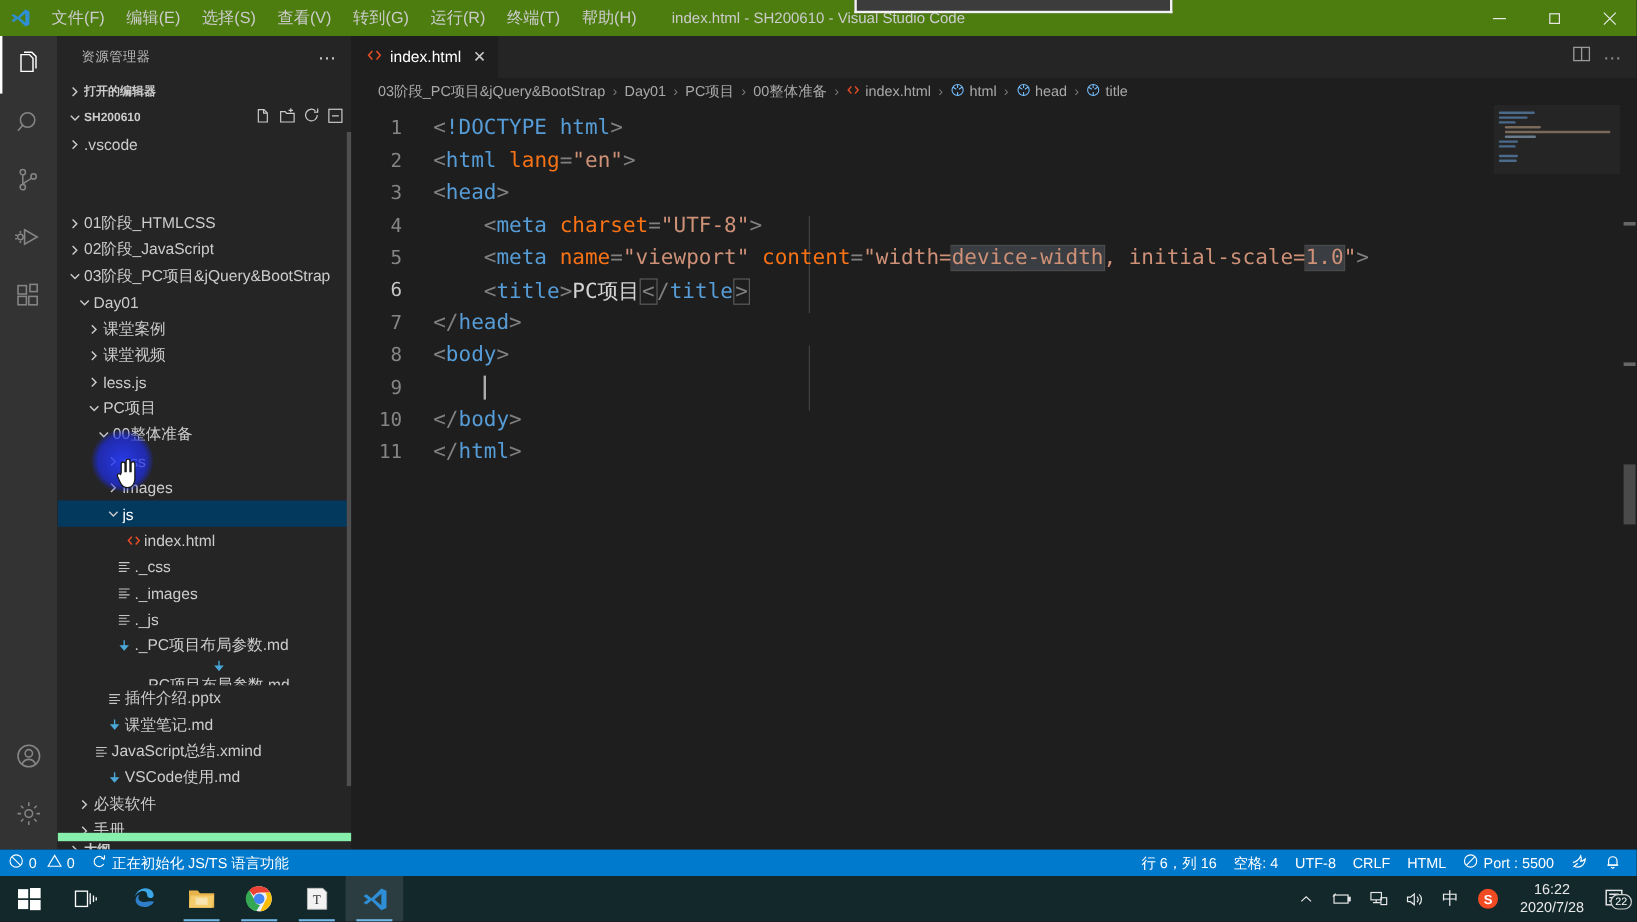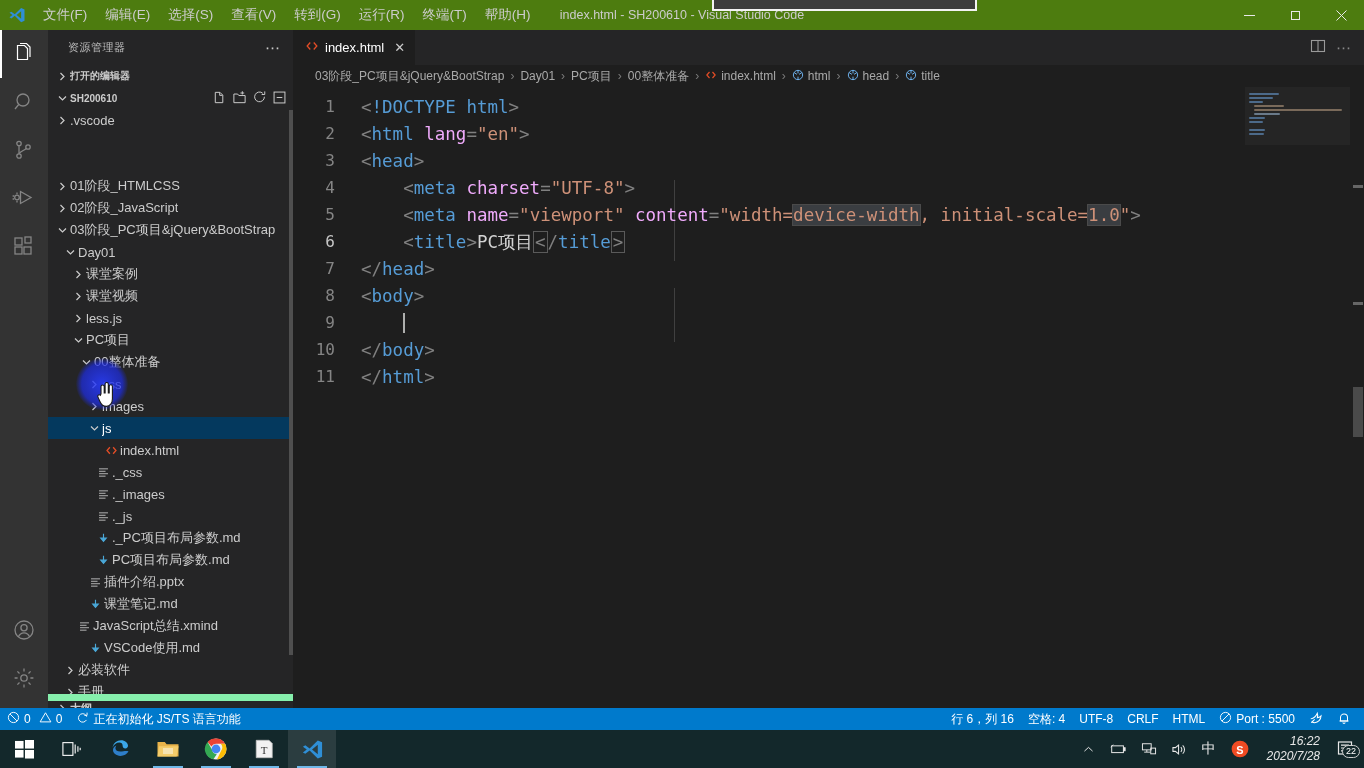--- a/index.html
+++ b/index.html
@@ -101,21 +101,21 @@
     width: 68px; min-width: 68px; text-align: right; padding-right: 26px;
     color: #858585; font-size: 16px;
   }
   .lnum.active { color: #c6c6c6; }
   .ctext { color: #d4d4d4; position: relative; }
   .indent-guide {
     position: absolute; width: 1px; background: #404040; left: 381px;
   }
   .tk-tag { color: #569cd6; }
   .tk-brk { color: #808080; }
-  .tk-attr { color: #f0abfc; }
+  .tk-attr { color: #f97316; }
   .tk-str { color: #ce9178; }
   .tk-txt { color: #d4d4d4; }
   .tk-kw { color: #569cd6; }
   .occ { background: #3a3d41; outline: 1px solid #4a4a4a; }
   .cursor-line-box { position: absolute; border: 1px solid #5a5a5a; }
   .caret { display:inline-block; width:2px; height:20px; background:#aeafad; vertical-align:middle; }
 
   .minimap { position: absolute; top: 0; right: 14px; width: 105px; height: 621px; background: #1e1e1e; }
   .mm-line { position: absolute; height: 2px; border-radius: 1px; }
   .mm-slider { position: absolute; right: 0; top: 0; width: 105px; height: 58px; background: rgba(255,255,255,0.035); }
@@ -138,21 +138,21 @@
     position: absolute; top: 730px; left: 0; width: 1364px; height: 38px;
     background: #13282b; display: flex; align-items: center;
   }
   .tb-btn { width: 48px; height: 38px; display: flex; align-items: center; justify-content: center; position: relative; }
   .tb-btn.running::after {
     content: ""; position: absolute; bottom: 0; left: 9px; width: 30px; height: 2.5px; background: #6fb7e8;
   }
   .tb-btn.active { background: rgba(255,255,255,0.10); }
   .tray { margin-left: auto; display: flex; align-items: center; color: #e8e8e8; font-size: 12px; }
   .tray-icon { padding: 0 7px; display: flex; align-items: center; justify-content: center; }
-  .clock { text-align: right; line-height: 15px; padding: 0 10px; font-size: 12px; font-style: italic; }
+  .clock { text-align: center; line-height: 15px; padding: 0 10px; font-size: 12px; }
   .notif { padding: 0 10px 0 6px; position: relative; display: flex; align-items: center; }
   .notif-badge {
     position: absolute; right: 4px; bottom: 2px; background: #13282b; border: 1px solid #cfcfcf;
     border-radius: 9px; font-size: 9px; padding: 0 3px; color: #ffffff; line-height: 11px;
   }
 
   
   .click-ring {
     position: absolute; left: 76px; top: 358px; width: 52px; height: 52px; border-radius: 50%;
     background: radial-gradient(circle, rgba(40,60,255,0.88) 0%, rgba(30,45,230,0.70) 55%, rgba(20,30,200,0.0) 72%);
@@ -450,21 +450,21 @@
         <div class="tree-row" style="padding-left: 30px;">
           <span class="chev"></span>
           <span class="fileicon">
             <svg width="13" height="13" viewBox="0 0 16 16">
               <path d="M8 2v7.2M8 11.6 4.6 7.6h6.8z" fill="none" stroke="#4aa8d8" stroke-width="1.4"></path>
               <path d="M8 11.6 4.6 7.6h6.8z" fill="#4aa8d8"></path>
             </svg>
           </span>
           <span class="rowlabel">._PC项目布局参数.md</span>
         </div>
-        <div class="tree-row" style="padding-left: 30px;">
+        <div class="tree-row" style="padding-left: 30px; flex-direction: column;">
           <span class="chev"></span>
           <span class="fileicon">
             <svg width="13" height="13" viewBox="0 0 16 16">
               <path d="M8 2v7.2M8 11.6 4.6 7.6h6.8z" fill="none" stroke="#4aa8d8" stroke-width="1.4"></path>
               <path d="M8 11.6 4.6 7.6h6.8z" fill="#4aa8d8"></path>
             </svg>
           </span>
           <span class="rowlabel">PC项目布局参数.md</span>
         </div>
         <div class="tree-row" style="padding-left: 22px;">

